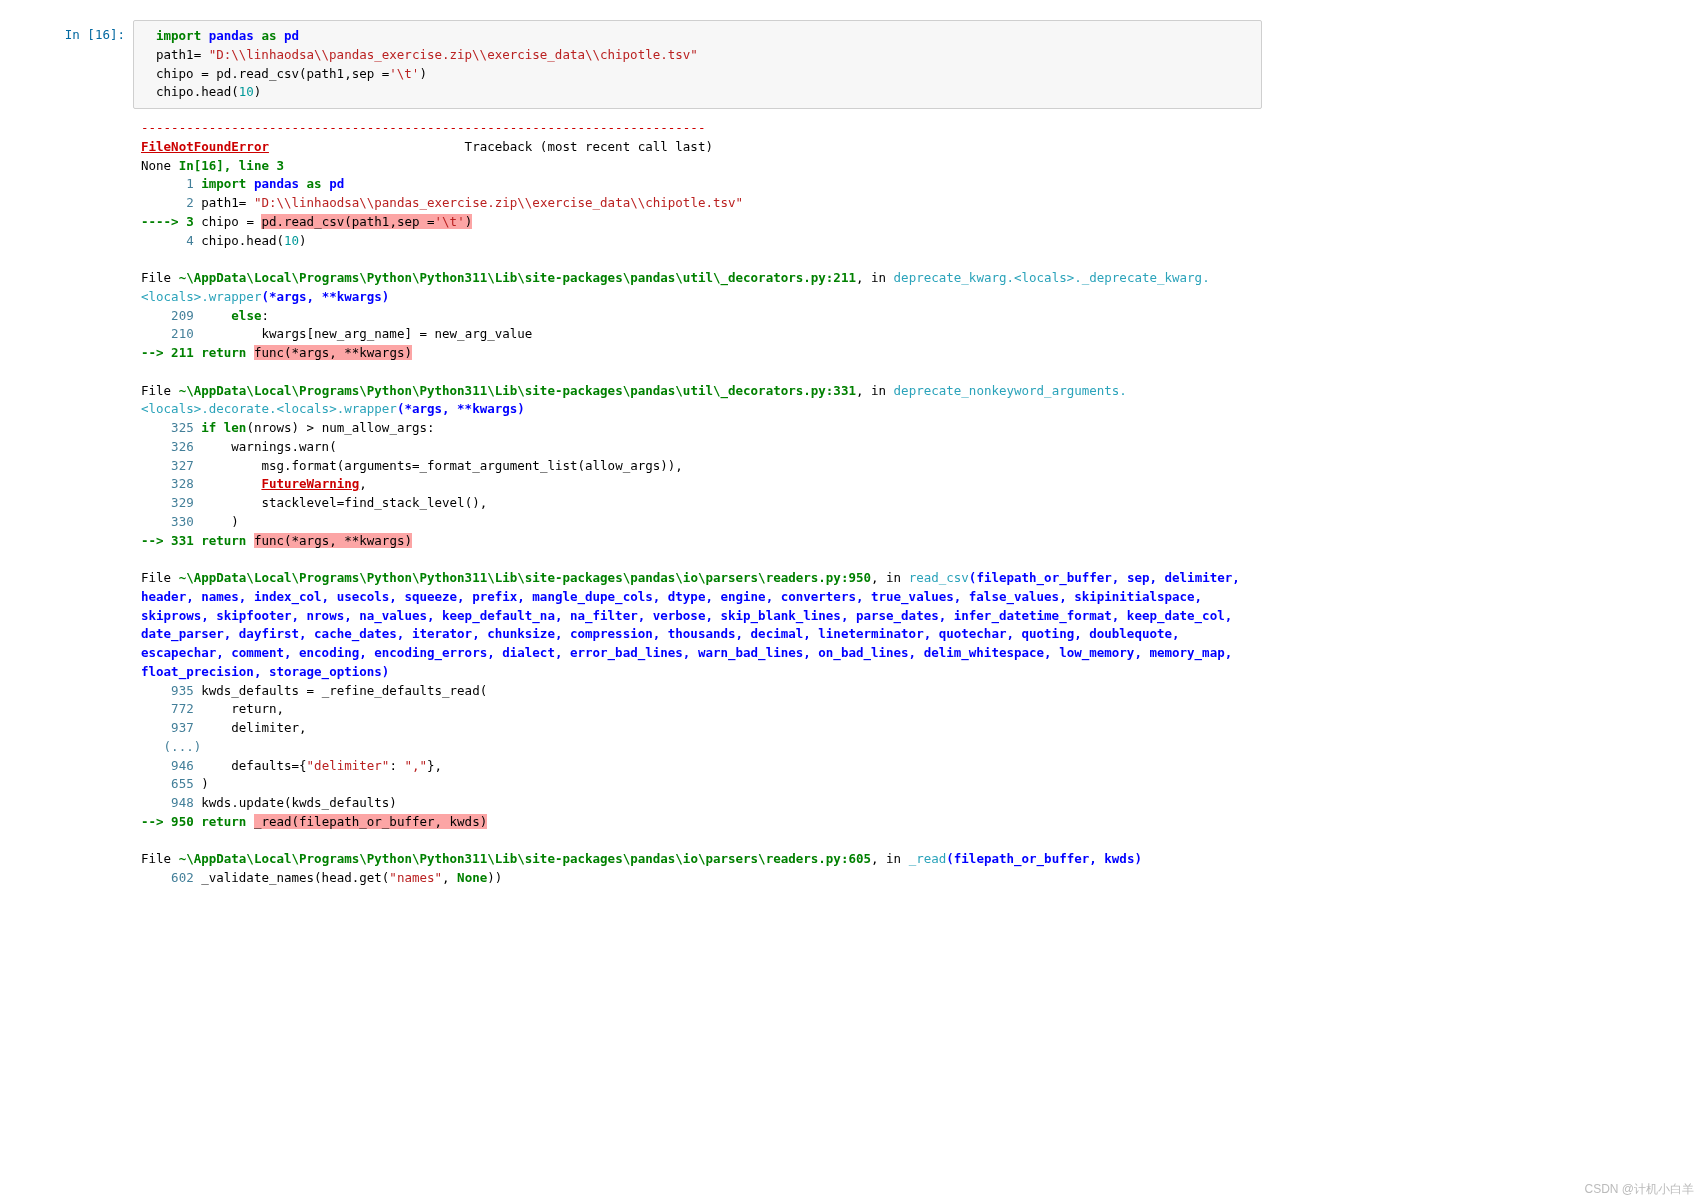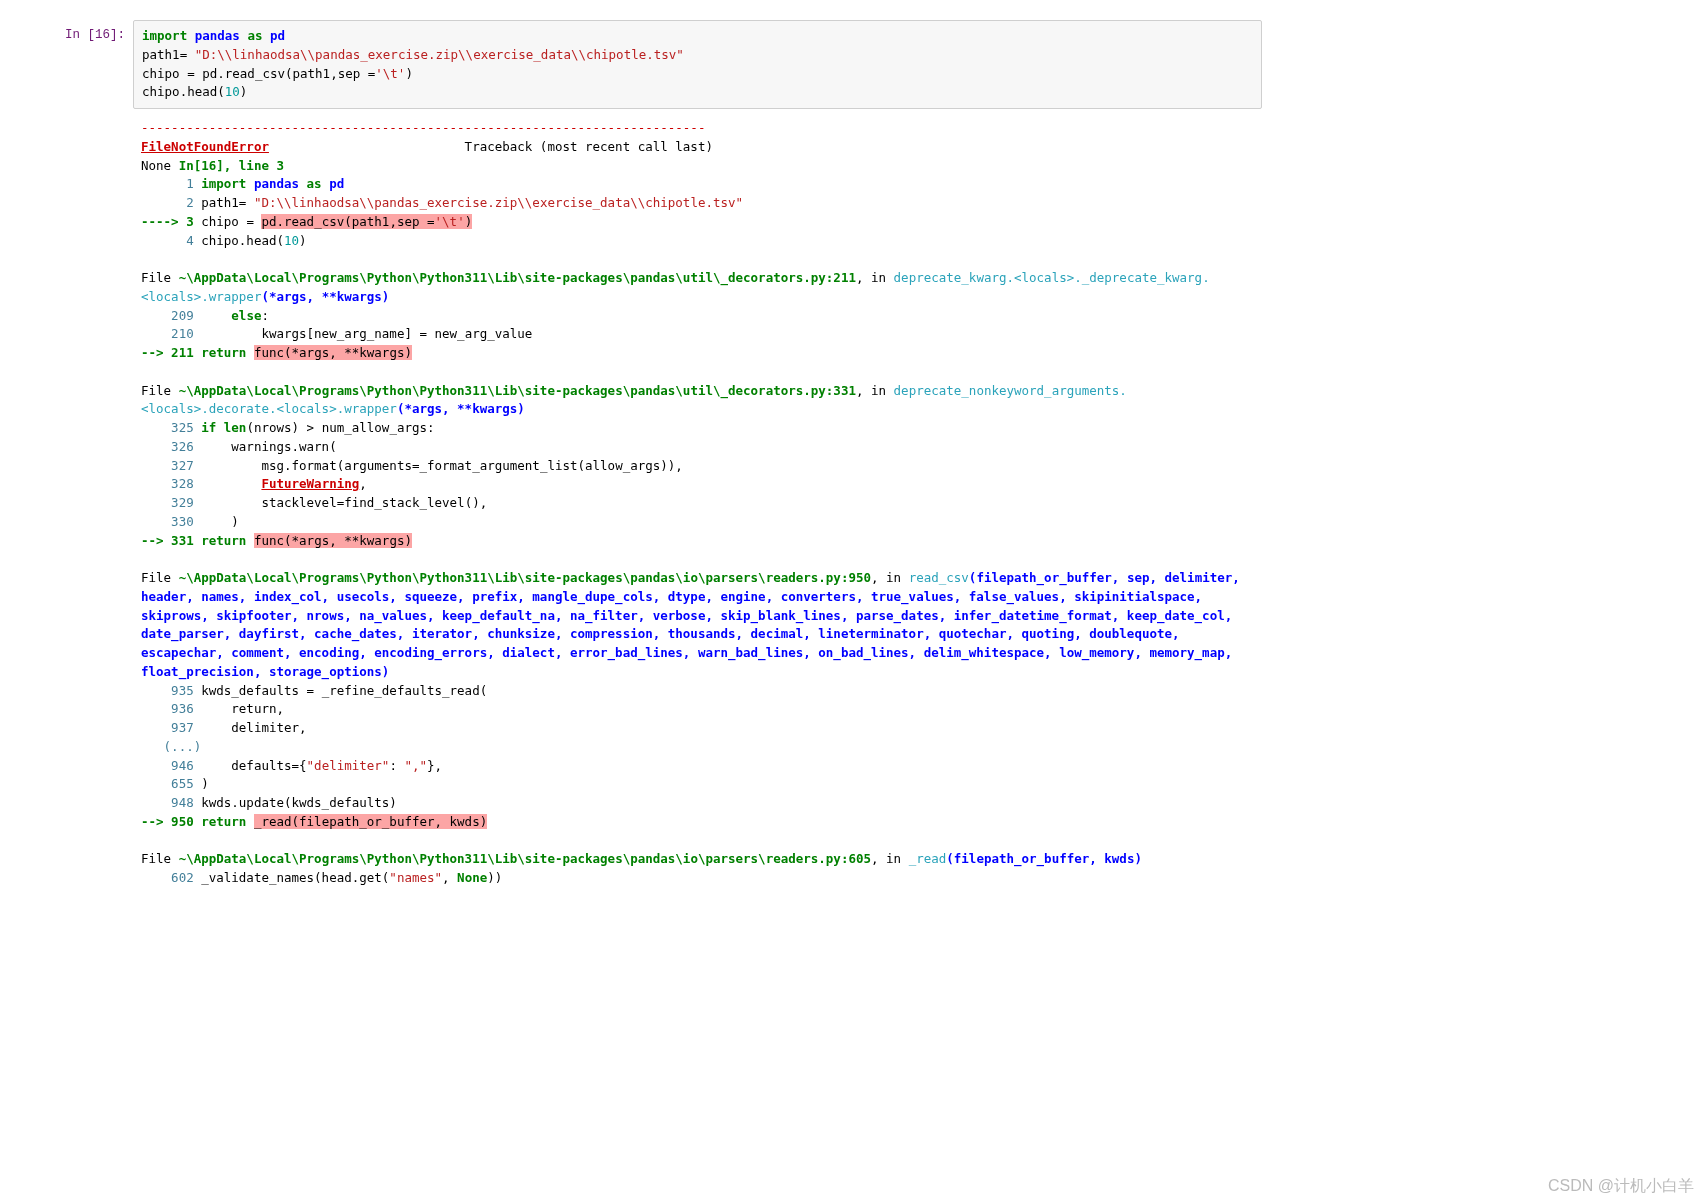--- a/index.html
+++ b/index.html
@@ -19,27 +19,27 @@
   .cell {
     display: flex;
   }
   .prompt {
     width: 125px;
     min-width: 125px;
     text-align: right;
     padding-right: 8px;
     padding-top: 6px;
   }
-  .prompt-in { color: #701a75; font-family: Liberation Mono, monospace; }
+  .prompt-in { color: #0369a1; }
   .input-area {
     flex: 1;
     background: #f7f7f7;
     border: 1px solid #cfcfcf;
     border-radius: 2px;
-    padding: 6px 8px;
+    padding: 6px 22px;
     margin-right: 18px;
     white-space: pre;
     font-family: inherit;
   }
   .output-area {
     margin-left: 133px;
     margin-right: 18px;
     padding: 10px 8px 0 8px;
     white-space: pre-wrap;
     word-break: break-word;
@@ -54,21 +54,21 @@
   .k-bold  { font-weight: bold; }
   .hl { background: #fca5a5; }
   .arrow { color: #008000; font-weight: bold; }
   .grey { color: #437f99; }
   .watermark {
     position: fixed;
     right: 12px;
     bottom: 6px;
     color: #bbb;
     font-family: Arial, sans-serif;
-    font-size: 16px;
+    font-size: 12px;
   }
   .dash-line { color: #cc0000; }
 </style>
 </head>
 <body>
 
 <div class="notebook">
 
   <div class="cell">
     <div class="prompt prompt-in">In  [16]:</div>
@@ -95,21 +95,21 @@
 <span class="grey">    325</span><span> </span><span class="k-green">if</span><span> </span><span class="k-green">len</span><span>(nrows) </span><span>&gt;</span><span> num_allow_args:</span>
 <span class="grey">    326</span><span>     warnings.warn(</span>
 <span class="grey">    327</span><span>         msg.format(arguments</span><span>=</span><span>_format_argument_list(allow_args)),</span>
 <span class="grey">    328</span><span>         </span><span class="k-red">FutureWarning</span><span>,</span>
 <span class="grey">    329</span><span>         stacklevel</span><span>=</span><span>find_stack_level(),</span>
 <span class="grey">    330</span><span>     )</span>
 <span class="arrow">--&gt; </span><span class="k-green k-bold">331</span><span> </span><span class="k-green">return</span><span> </span><span class="hl"><span>func(</span><span>*</span><span>args, </span><span>**</span><span>kwargs)</span></span>
 
 <span>File </span><span class="k-green">~\AppData\Local\Programs\Python\Python311\Lib\site-packages\pandas\io\parsers\readers.py:950</span><span>, in </span><span class="k-link">read_csv</span><span class="k-blue k-bold">(filepath_or_buffer, sep, delimiter, header, names, index_col, usecols, squeeze, prefix, mangle_dupe_cols, dtype, engine, converters, true_values, false_values, skipinitialspace, skiprows, skipfooter, nrows, na_values, keep_default_na, na_filter, verbose, skip_blank_lines, parse_dates, infer_datetime_format, keep_date_col, date_parser, dayfirst, cache_dates, iterator, chunksize, compression, thousands, decimal, lineterminator, quotechar, quoting, doublequote, escapechar, comment, encoding, encoding_errors, dialect, error_bad_lines, warn_bad_lines, on_bad_lines, delim_whitespace, low_memory, memory_map, float_precision, storage_options)</span>
 <span class="grey">    935</span><span> kwds_defaults </span><span>=</span><span> _refine_defaults_read(</span>
-<span class="grey">    936</span><span>     return,</span>
+<span class="grey">    772</span><span>     return,</span>
 <span class="grey">    937</span><span>     delimiter,</span>
 <span class="grey">   (...)</span>
 <span class="grey">    946</span><span>     defaults</span><span>=</span><span>{</span><span class="k-brown">"delimiter"</span><span>: </span><span class="k-brown">","</span><span>},</span>
 <span class="grey">    655</span><span> )</span>
 <span class="grey">    948</span><span> kwds.update(kwds_defaults)</span>
 <span class="arrow">--&gt; </span><span class="k-green k-bold">950</span><span> </span><span class="k-green">return</span><span> </span><span class="hl">_read(filepath_or_buffer, kwds)</span>
 
 <span>File </span><span class="k-green">~\AppData\Local\Programs\Python\Python311\Lib\site-packages\pandas\io\parsers\readers.py:605</span><span>, in </span><span class="k-link">_read</span><span class="k-blue k-bold">(filepath_or_buffer, kwds)</span>
 <span class="grey">    602</span><span> _validate_names(head.get(</span><span class="k-brown">"names"</span><span>, </span><span class="k-green">None</span><span>))</span></div>
 

